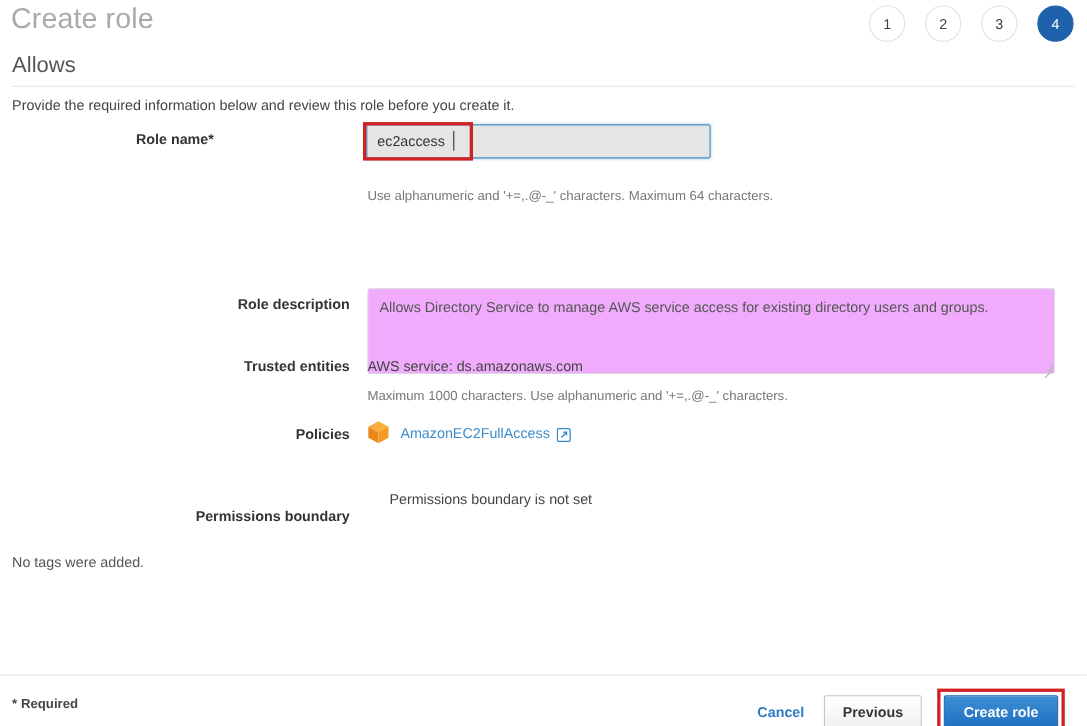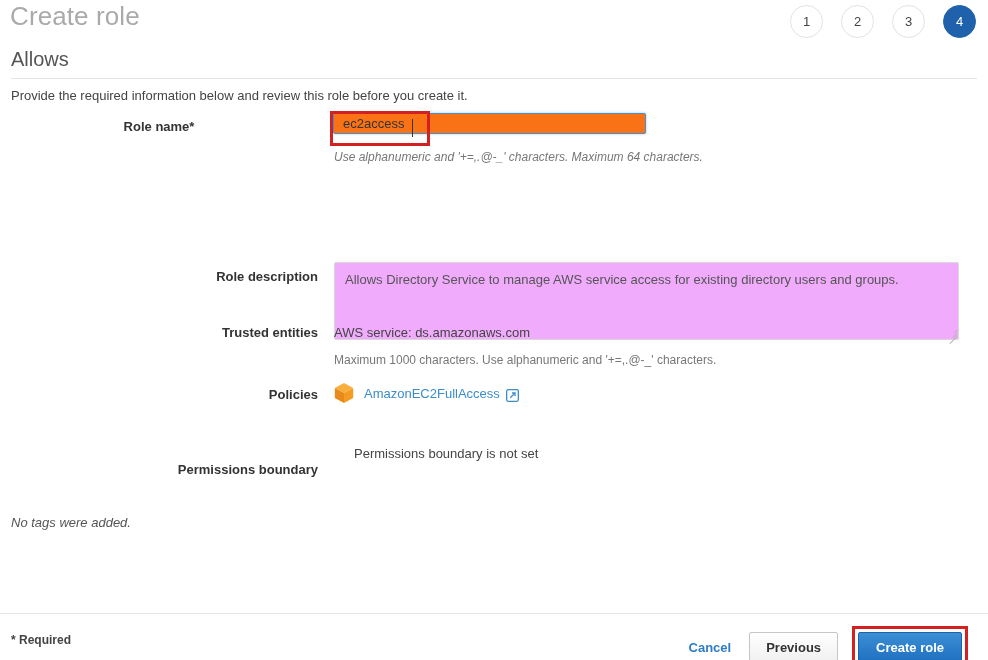--- a/index.html
+++ b/index.html
@@ -120,25 +120,25 @@
   }
 
   
   .row-name { top: 0px; height: 60px; }
   .row-name .row-label { top: 9px; text-align: center; }
   .input-rolename {
     position: absolute;
     left: 333px;
     top: 3px;
     width: 313px;
-    height: 21px;
+    height: 31px;
     box-sizing: border-box;
     border: 1px solid #4a90c4;
     border-radius: 2px;
-    background: #f97316;
+    background: #e5e5e5;
     font-family: "Liberation Sans", sans-serif;
     font-size: 13px;
     color: #333333;
     padding: 0 9px;
     outline: none;
     box-shadow: 0 0 3px rgba(90,160,220,0.55);
   }
   .caret {
     position: absolute;
     left: 412px;
@@ -150,21 +150,21 @@
   .annot-rolename {
     position: absolute;
     left: 330px;
     top: 1px;
     width: 100px;
     height: 35px;
     box-sizing: border-box;
     border: 3px solid #d32020;
     pointer-events: none;
   }
-  .row-name .hint { top: 40px; font-style: italic; }
+  .row-name .hint { top: 61px; }
 
   
   .row-desc { top: 75px; height: 120px; }
   .row-desc .row-label { top: 84px; }
   .textarea-desc {
     position: absolute;
     left: 334px;
     top: 77px;
     width: 625px;
     height: 78px;
@@ -243,23 +243,21 @@
   .row-boundary { top: 336px; height: 28px; }
   .row-boundary .row-label { top: 16px; }
   .row-boundary .row-value { top: 0px; margin-left: 20px; }
 
   
   .tags-note {
     position: absolute;
     left: 11px;
     top: 503px;
     font-size: 13px;
-    font-style: italic;
     color: #555555;
-    margin-top: 12px;
   }
 
   
   .footer-divider {
     position: absolute;
     left: 0;
     top: 613px;
     width: 988px;
     height: 1px;
     background: #e4e4e4;

